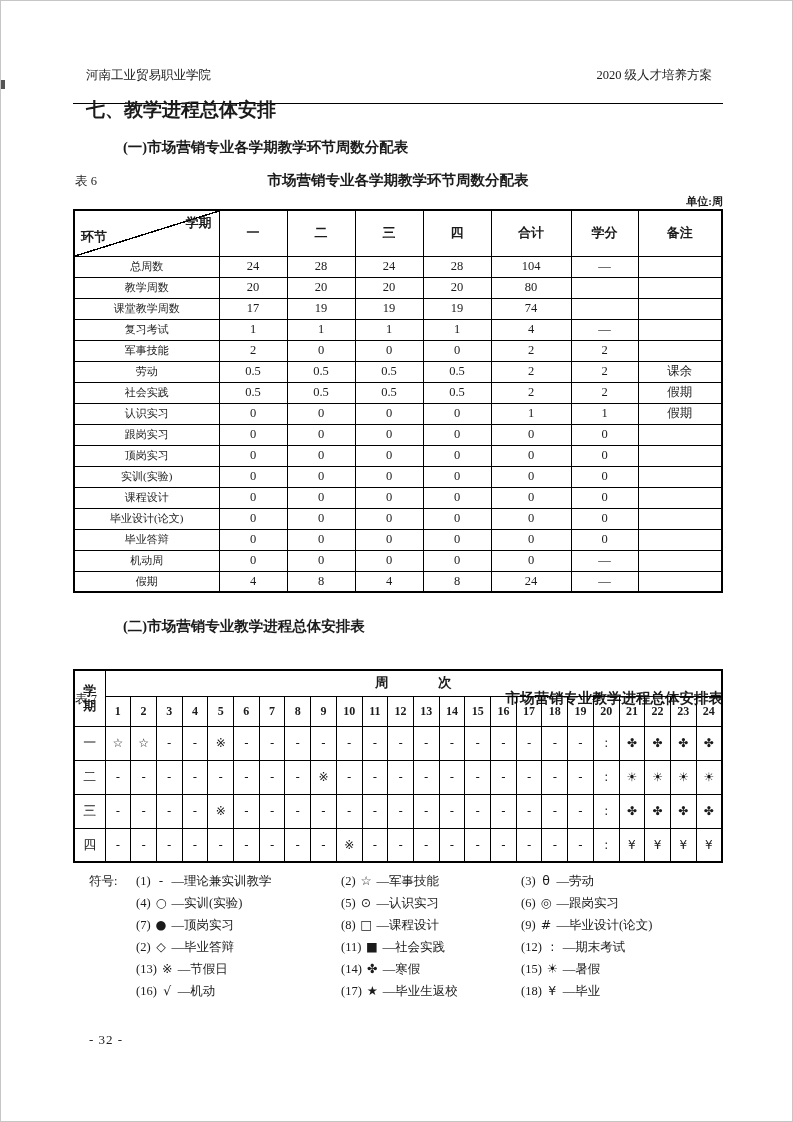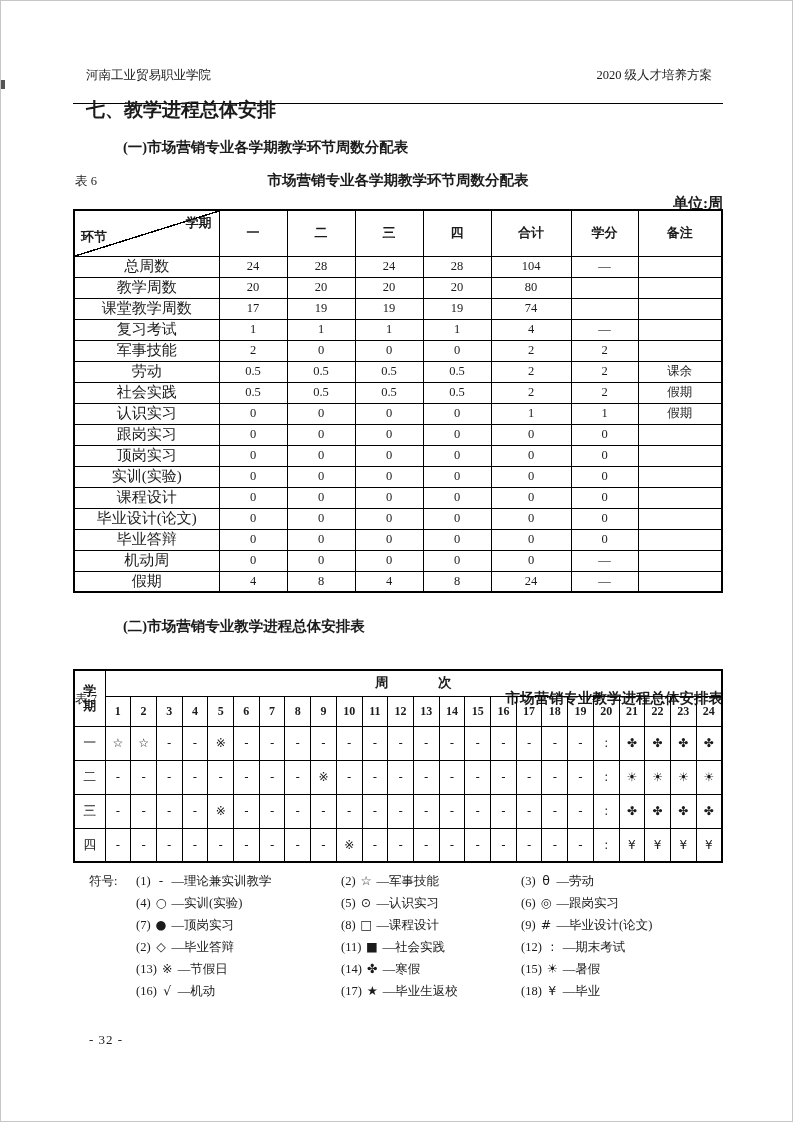--- a/index.html
+++ b/index.html
@@ -29,31 +29,31 @@
   .sub-title{position:absolute;margin:0;font-size:14.5px;font-weight:bold;}
   .sub1{top:137px;left:122px;}
   .sub2{top:616px;left:122px;}
 
   .cap-row{position:absolute;left:72px;width:650px;text-align:center;}
   .cap-row.t6r{top:170px;}
   .cap-row.t7r{top:688px;text-align:right;}
   .tbl-label{position:absolute;left:2px;top:2px;font-size:12.5px;font-weight:normal;}
   .tbl-caption{font-size:14.5px;font-weight:bold;}
 
-  .unit{position:absolute;top:193px;left:72px;width:650px;text-align:right;font-size:15px;font-weight:bold;}
+  .unit{position:absolute;top:193px;left:72px;width:650px;text-align:right;font-size:11px;font-weight:bold;}
 
   table{border-collapse:collapse;table-layout:fixed;}
   th,td{border:1px solid #000;text-align:center;vertical-align:middle;padding:0;overflow:hidden;}
 
   
   .t6{position:absolute;top:208px;left:72px;width:650px;border:2px solid #000;font-size:12.5px;}
   .t6 thead tr{height:46px;}
   .t6 thead th{font-weight:bold;font-size:13px;}
   .t6 tbody tr{height:21px;}
-  .t6 .rowname{font-size:15px;}
+  .t6 .rowname{font-size:11px;}
   .t6 .val{font-size:12.5px;}
   .corner{position:relative;
     background-image:linear-gradient(to bottom right,
       transparent calc(50% - 0.7px), #000 calc(50% - 0.7px),
       #000 calc(50% + 0.7px), transparent calc(50% + 0.7px));
     padding-left:24px;
   }
   .corner-top{position:absolute;top:3px;right:7px;font-weight:bold;}
   .corner-bottom{position:absolute;bottom:10px;left:6px;font-weight:bold;}
 

